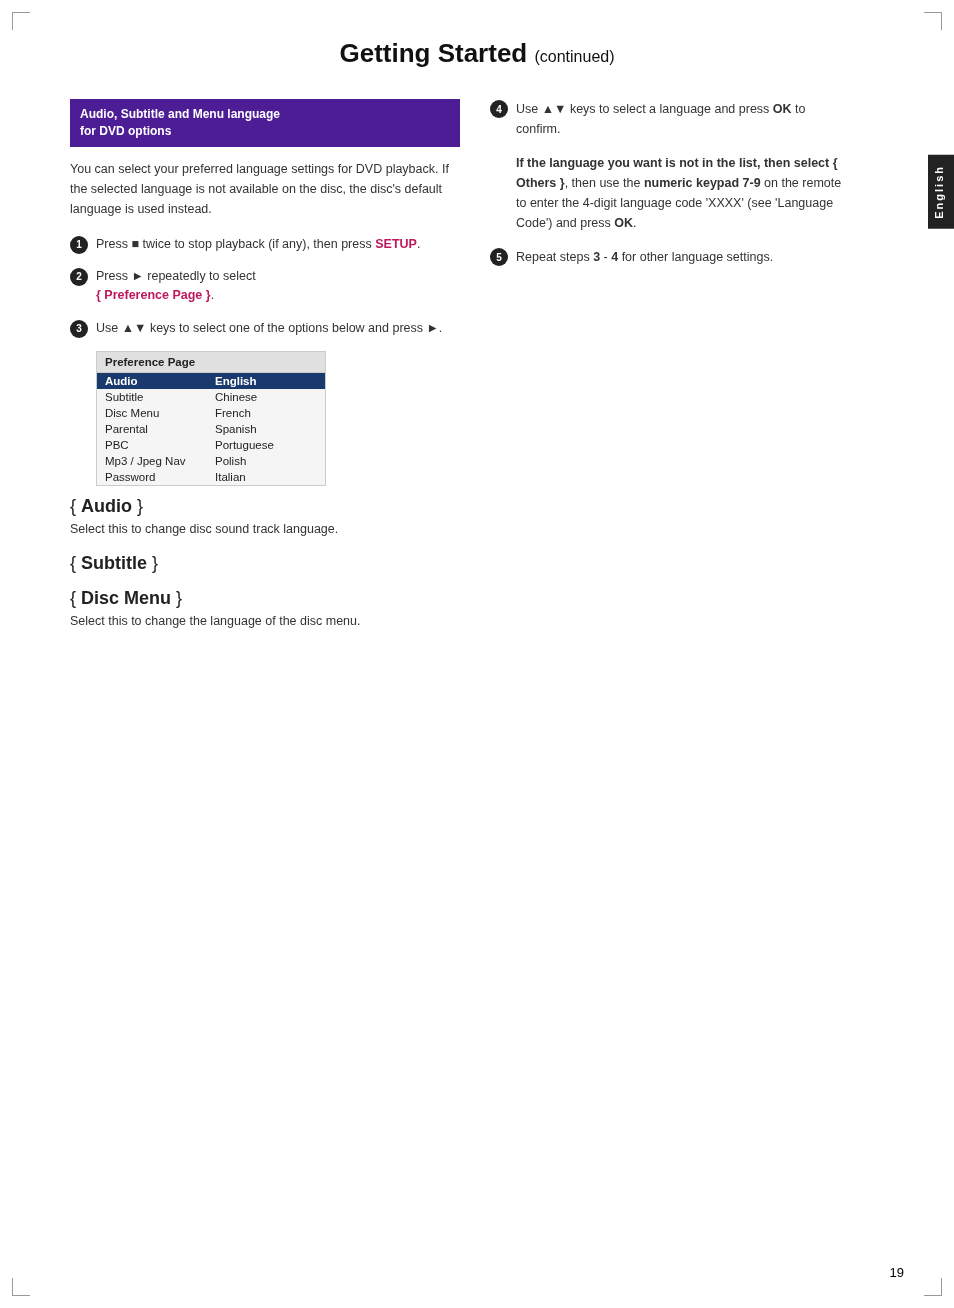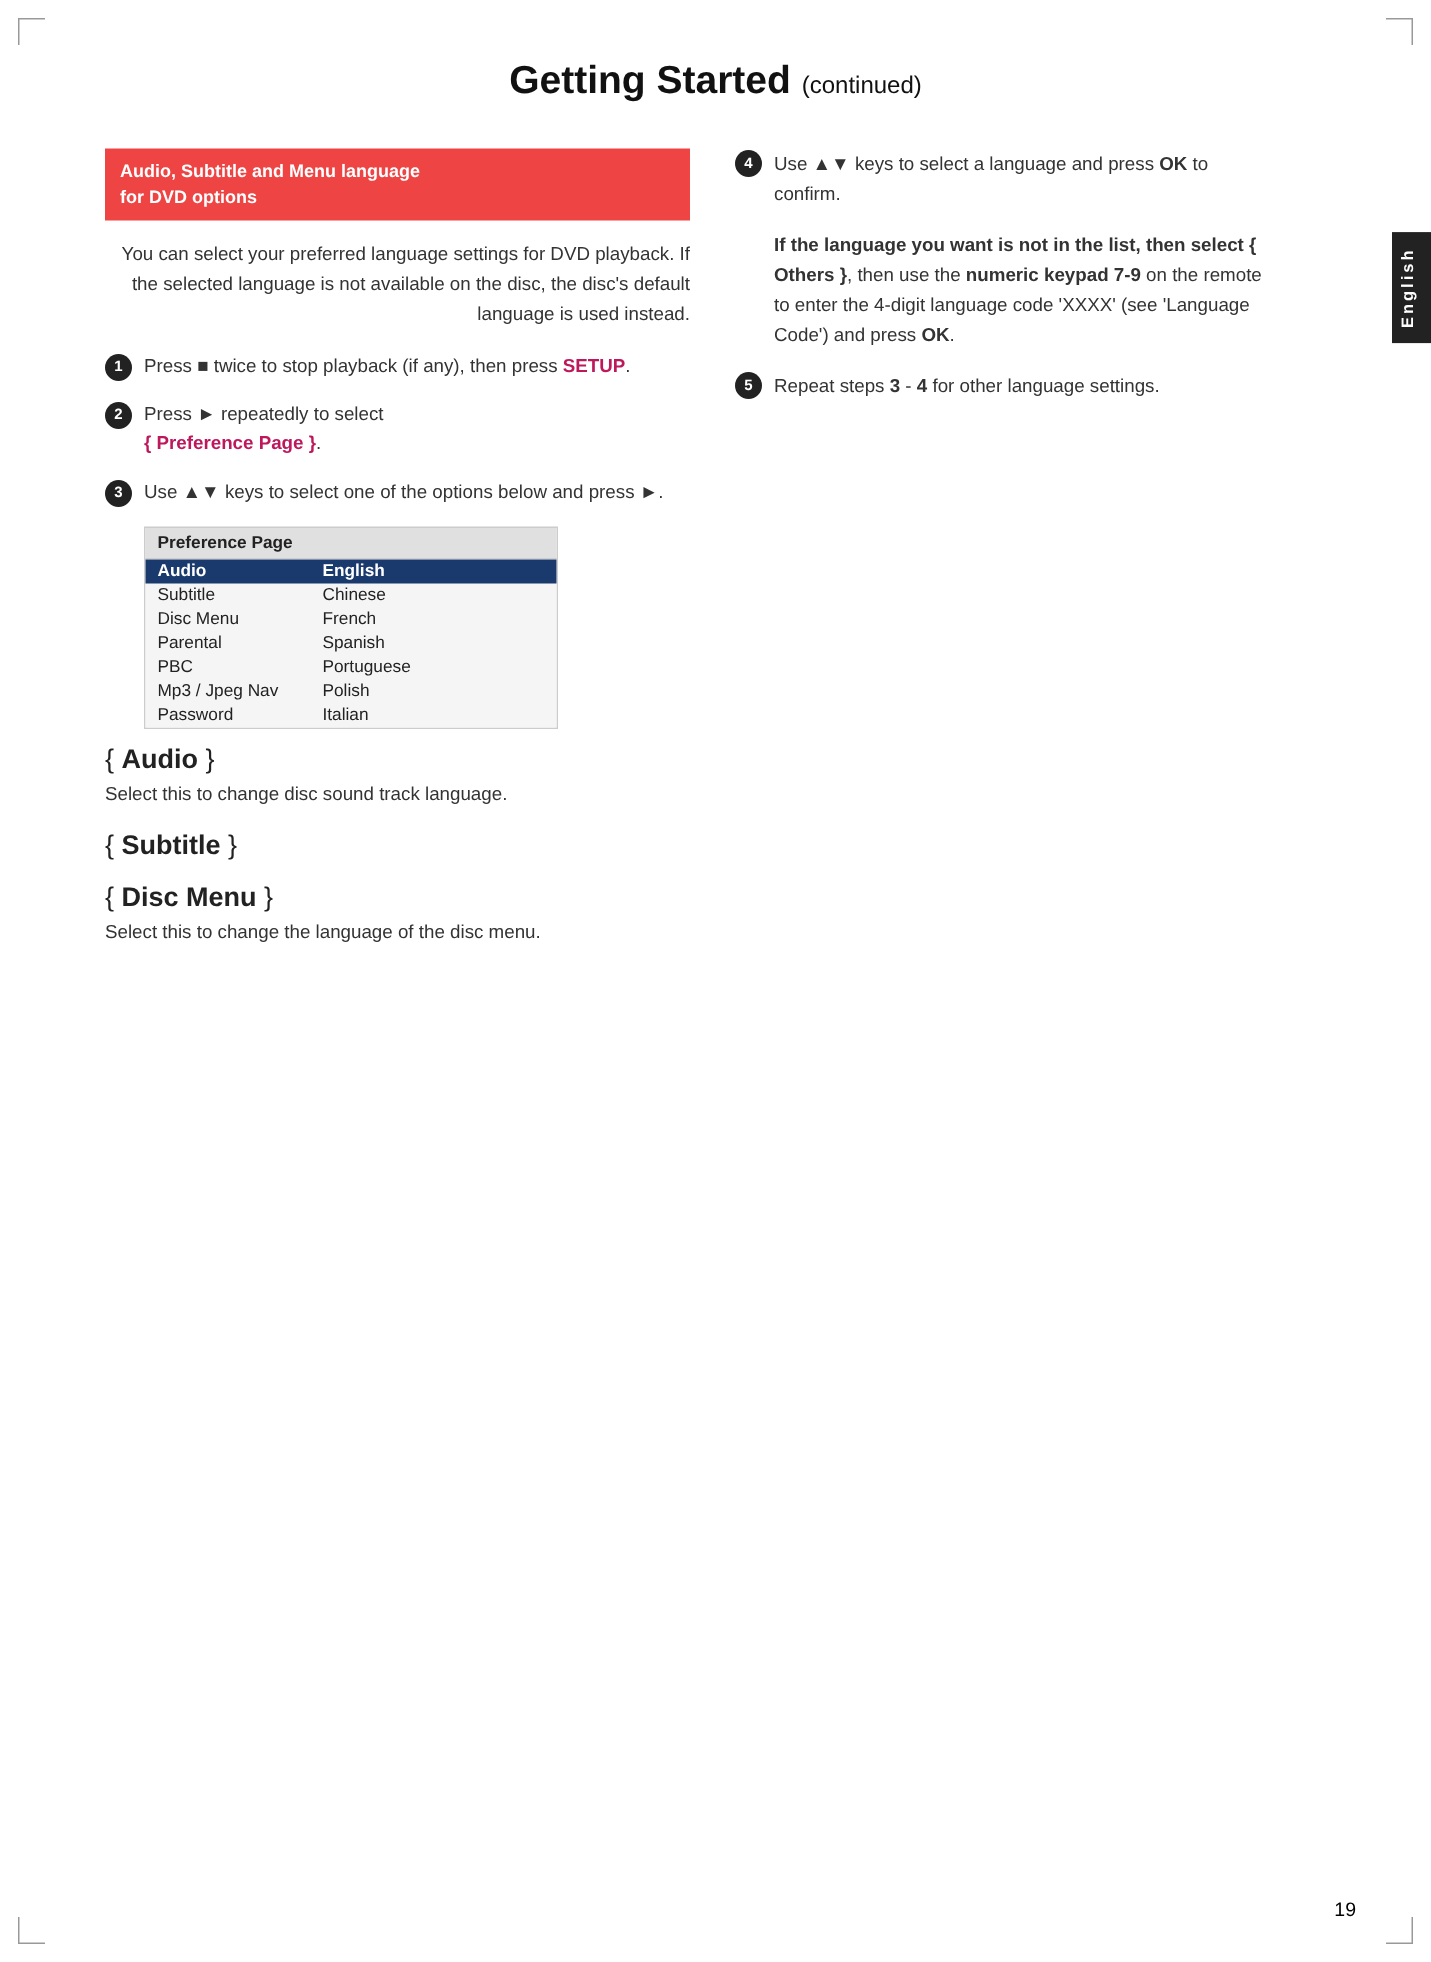--- a/index.html
+++ b/index.html
@@ -82,35 +82,34 @@
     }
 
     .right-column {
       flex: 1;
       max-width: 360px;
       padding-top: 0;
     }
 
     
     .section-header-box {
-      background: #ef4444;
+      background: #4c1d95;
       color: #fff;
       font-weight: bold;
       font-size: 12px;
       padding: 7px 10px;
       margin-bottom: 12px;
       line-height: 1.4;
     }
 
     .intro-text {
       font-size: 12.5px;
       line-height: 1.6;
       color: #333;
       margin-bottom: 16px;
-      text-align: right;
     }
 
     
     .step {
       display: flex;
       align-items: flex-start;
       margin-bottom: 13px;
       gap: 8px;
     }
 
@@ -137,21 +136,21 @@
 
     .step-text strong {
       font-weight: bold;
       color: #be185d;
     }
 
     
     .pref-table {
       margin: 10px 0 10px 26px;
       border: 1px solid #ccc;
-      width: 276px;
+      width: 230px;
       font-size: 11.5px;
     }
 
     .pref-table-header {
       background: #e0e0e0;
       padding: 4px 8px;
       font-weight: bold;
       border-bottom: 1px solid #ccc;
       font-size: 11.5px;
     }

